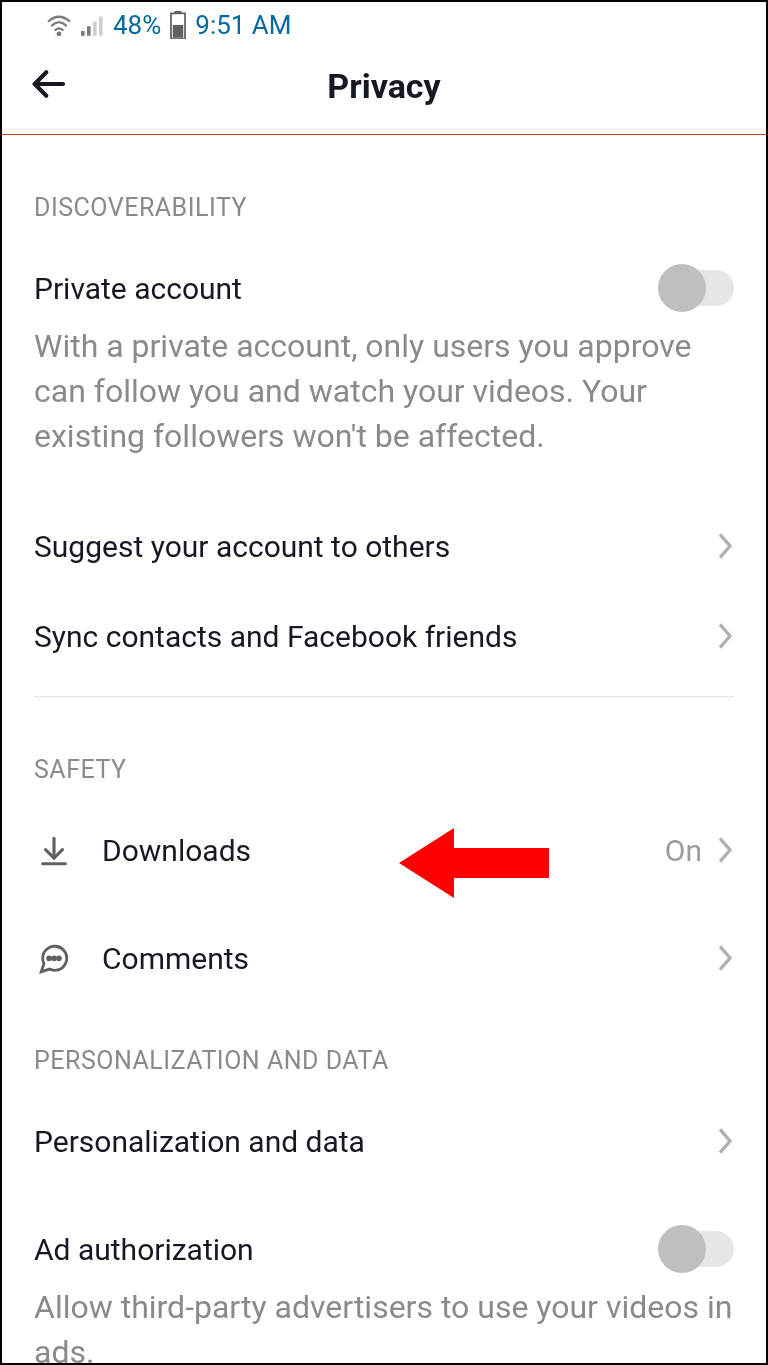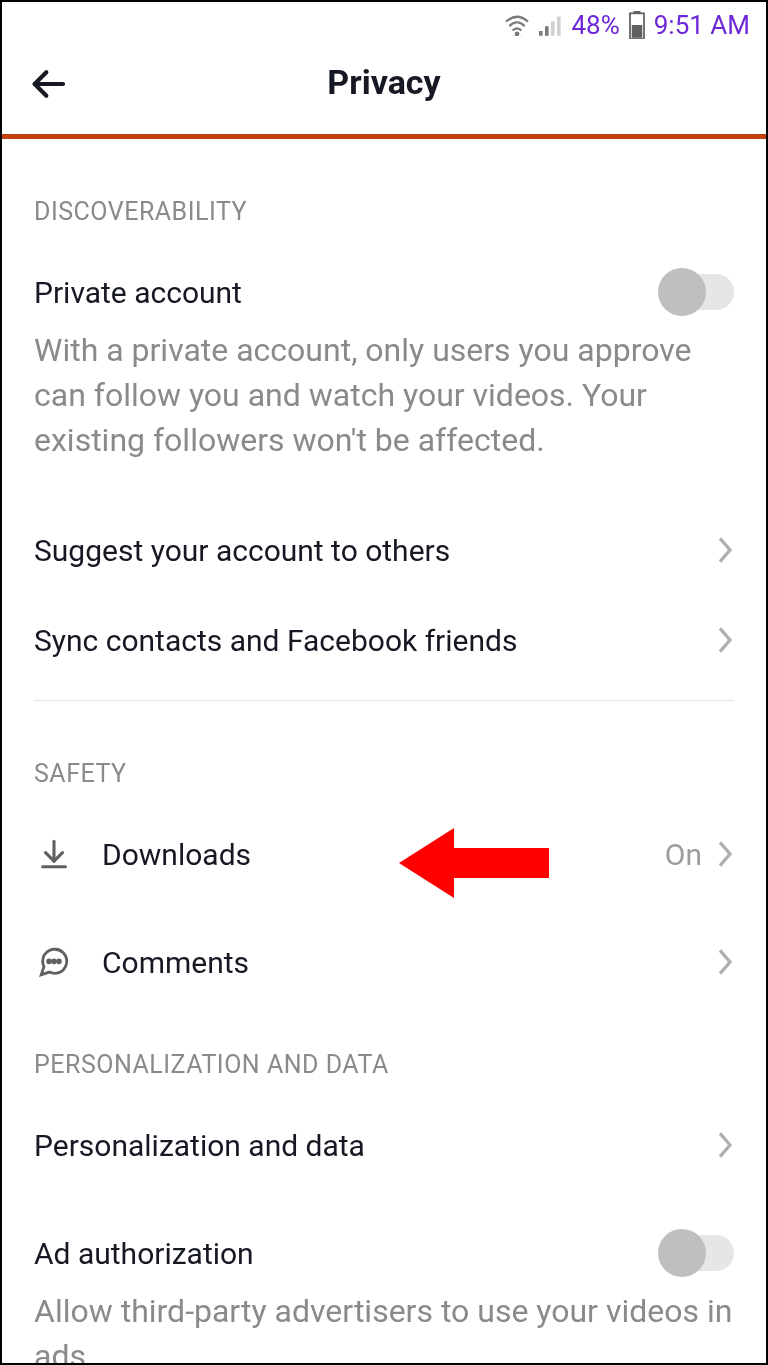--- a/index.html
+++ b/index.html
@@ -7,33 +7,33 @@
       font-family: -apple-system, BlinkMacSystemFont, "Segoe UI", Roboto, sans-serif;
       background: #fff;
       width: 768px;
       height: 1365px;
       border: 2px solid #000;
       position: relative;
       overflow: hidden;
     }
     .status-bar {
       display: flex;
-      justify-content: flex-end;
       align-items: center;
       gap: 8px;
       padding: 8px 16px 4px;
       font-size: 26px;
-      color: #6d28d9;
+      color: #0369a1;
+      margin-left: 27px;
     }
     .status-bar svg { display: block; }
     .header {
       display: flex;
-      align-items: flex-start;
+      align-items: flex-end;
       padding: 18px 24px 28px;
-      border-bottom: 5px solid #c2410c;
+      border-bottom: 1px solid #c2410c;
       position: relative;
     }
     .back-btn {
       width: 44px;
       height: 44px;
       display: flex;
       align-items: center;
       justify-content: center;
     }
     .header-title {
@@ -55,21 +55,21 @@
     }
     .row {
       display: flex;
       align-items: center;
       justify-content: space-between;
       min-height: 60px;
       padding: 10px 0;
     }
     .row-left {
       display: flex;
-      align-items: flex-start;
+      align-items: flex-end;
       gap: 28px;
       flex: 1;
     }
     .row-label {
       font-size: 30px;
       color: #161823;
       font-weight: 400;
     }
     .row-right {
       display: flex;

